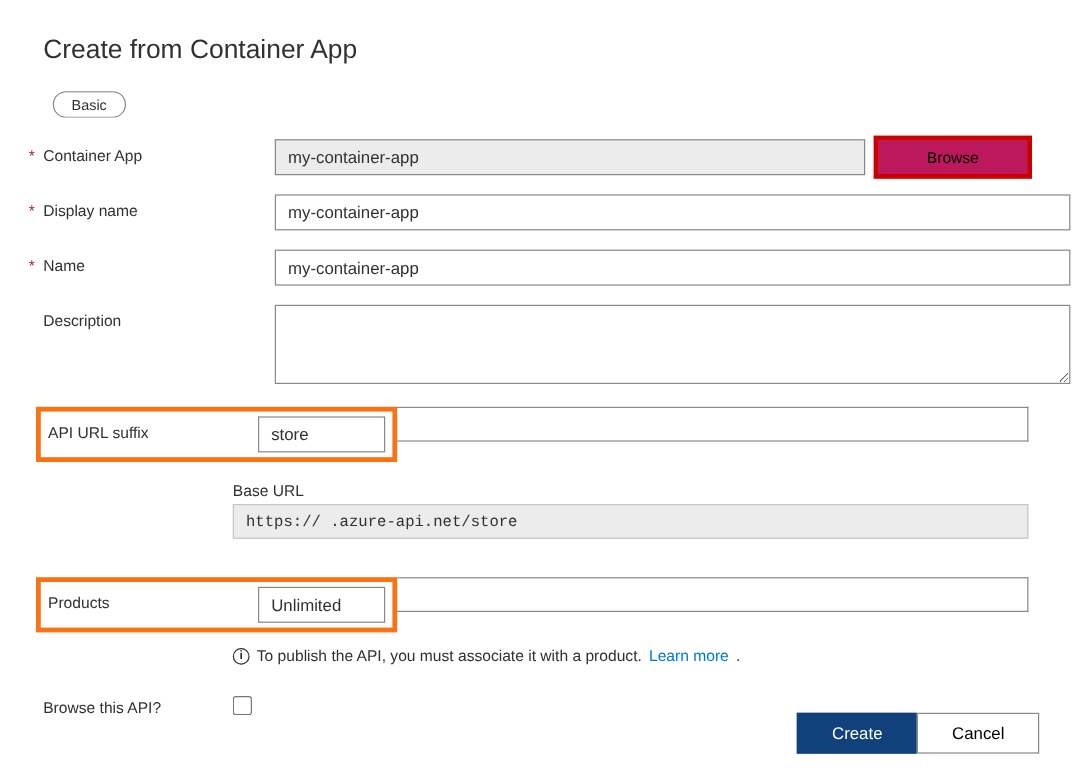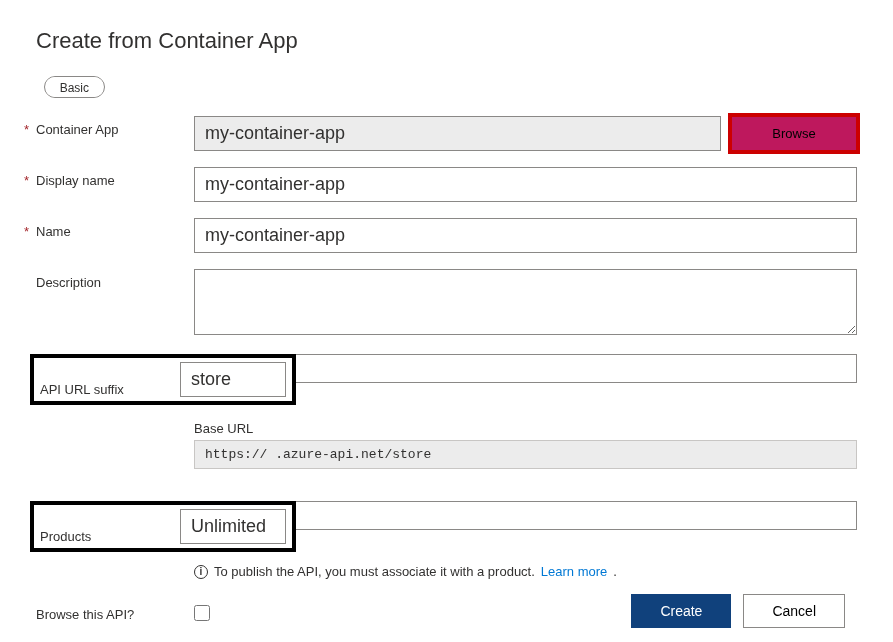--- a/index.html
+++ b/index.html
@@ -57,24 +57,25 @@
       left: -12px;
       top: 6px;
       font-size: 13px;
     }
     .field-col { flex: 1; }
     .text-input, .textarea-input {
       width: 100%;
       border: 1px solid #8a8886;
       background: #fff;
       font-family: inherit;
-      font-size: 18px;
+      font-size: 14px;
       color: #323130;
       padding: 6px 10px;
       outline: none;
+      margin-left: 35px;
     }
     .text-input.readonly {
       background: #ececec;
       color: #323130;
     }
     .textarea-input {
       height: 66px;
       resize: vertical;
     }
     .container-app-row { display: flex; gap: 10px; }
@@ -123,23 +124,22 @@
     }
     .link { color: #0078d4; cursor: pointer; }
     .checkbox {
       width: 16px; height: 16px;
       cursor: pointer;
       margin-top: 4px;
     }
     .footer {
       position: absolute;
       bottom: 14px;
-      right: 48px;
+      right: 27px;
       display: flex;
-      gap: 12px;
       border-radius: 12px;
     }
     .btn {
       font-family: inherit;
       font-size: 14px;
       padding: 8px 28px;
       cursor: pointer;
       border: 1px solid #8a8886;
       background: #fff;
     }
@@ -147,24 +147,24 @@
       background: #10417c;
       border-color: #10417c;
       color: #fff;
     }
     .row-with-highlight {
       display:flex;
       align-items:flex-start;
       margin-bottom:16px;
     }
     .hl-wrap {
-      border:4px solid #000000;
+      border:4px solid #f97316;
       padding:4px 6px;
       display:flex;
-      align-items:flex-end;
+      align-items:flex-start;
     }
     .hl-label { width:140px; flex:0 0 140px; padding-top:6px; font-size:13px; }
     .hl-input { width:106px; }
     .after-input { flex:1; }
     .ext-input {
       border:1px solid #8a8886;
       border-left:none;
       padding:6px 10px;
       font-size:13px;
     }

